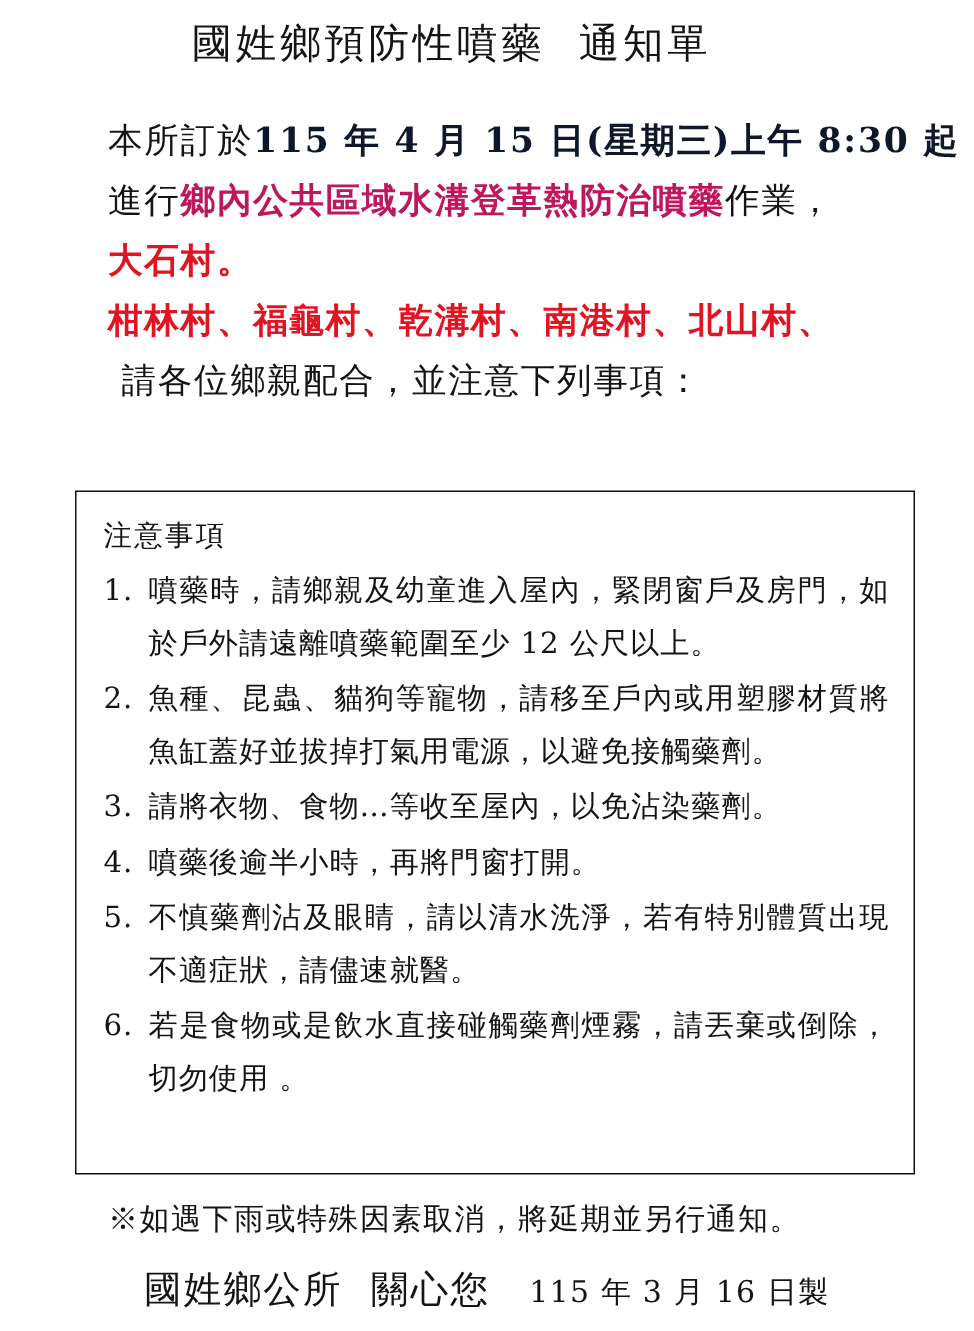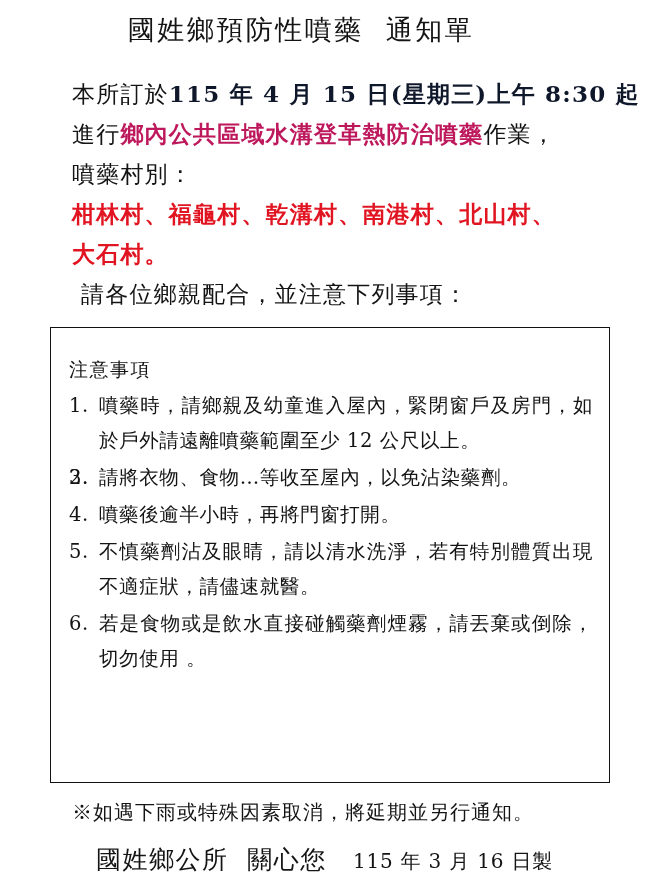--- a/index.html
+++ b/index.html
@@ -78,21 +78,21 @@
     width: 560px;
     height: 456px;
     border: 1.6px solid #111111;
     box-sizing: border-box;
     padding: 12px 16px 0 16px;
   }
   .notes-heading {
     font-size: 19px;
     letter-spacing: 1.5px;
     line-height: 30px;
-    margin: 14px 0 4px 2px;
+    margin: 2px 0 4px 2px;
     color: #141414;
   }
   .notes-list {
     list-style: none;
     margin: 0;
     padding: 0;
   }
   .note-item {
     position: relative;
     padding-left: 32px;
@@ -150,43 +150,43 @@
 <div class="page">
 
   <div class="doc-title">國姓鄉預防性噴藥  通知單</div>
 
   <div class="intro">
 
     <div class="intro-line"><span>本所訂於</span><span class="red">115 年 4 月 15 日(星期三)上午 8:30 起</span></div>
 
     <div class="intro-line"><span>進行</span><span class="strong">鄉內公共區域水溝登革熱防治噴藥</span><span>作業，</span></div>
 
-    <div class="intro-line">噴藥村別：</div>
+
+    <div class="village-line">大石村。</div>
 
     <div class="village-line">柑林村、福龜村、乾溝村、南港村、北山村、</div>
-
-    <div class="village-line">大石村。</div>
 
     <div class="intro-line indent">請各位鄉親配合，並注意下列事項：</div>
 
   </div>
 
   <div class="notes-box">
 
     <div class="notes-heading">注意事項</div>
 
     <ul class="notes-list">
 
       <li class="note-item">
         <span class="note-num">1.</span>
         <span>噴藥時，請鄉親及幼童進入屋內，緊閉窗戶及房門，如於戶外請遠離噴藥範圍至少 12 公尺以上。</span>
       </li>
 
       <li class="note-item">
         <span class="note-num">2.</span>
+        <span>魚種、昆蟲、貓狗等寵物，請移至戶內或用塑膠材質將魚缸蓋好並拔掉打氣用電源，以避免接觸藥劑。</span>
       </li>
 
       <li class="note-item">
         <span class="note-num">3.</span>
         <span>請將衣物、食物…等收至屋內，以免沾染藥劑。</span>
       </li>
 
       <li class="note-item">
         <span class="note-num">4.</span>
         <span>噴藥後逾半小時，再將門窗打開。</span>

